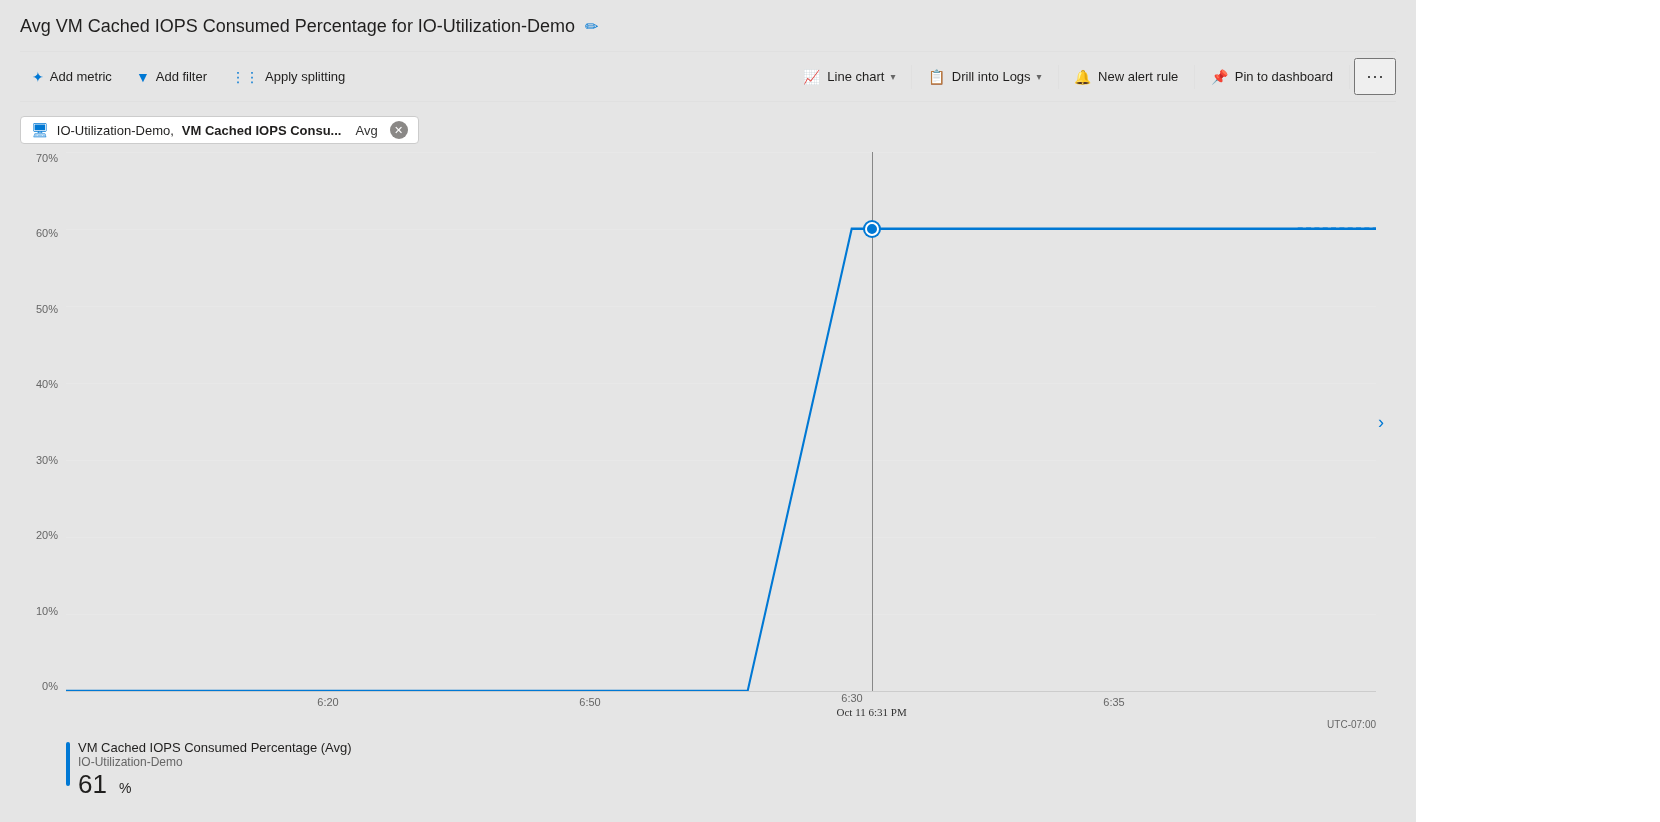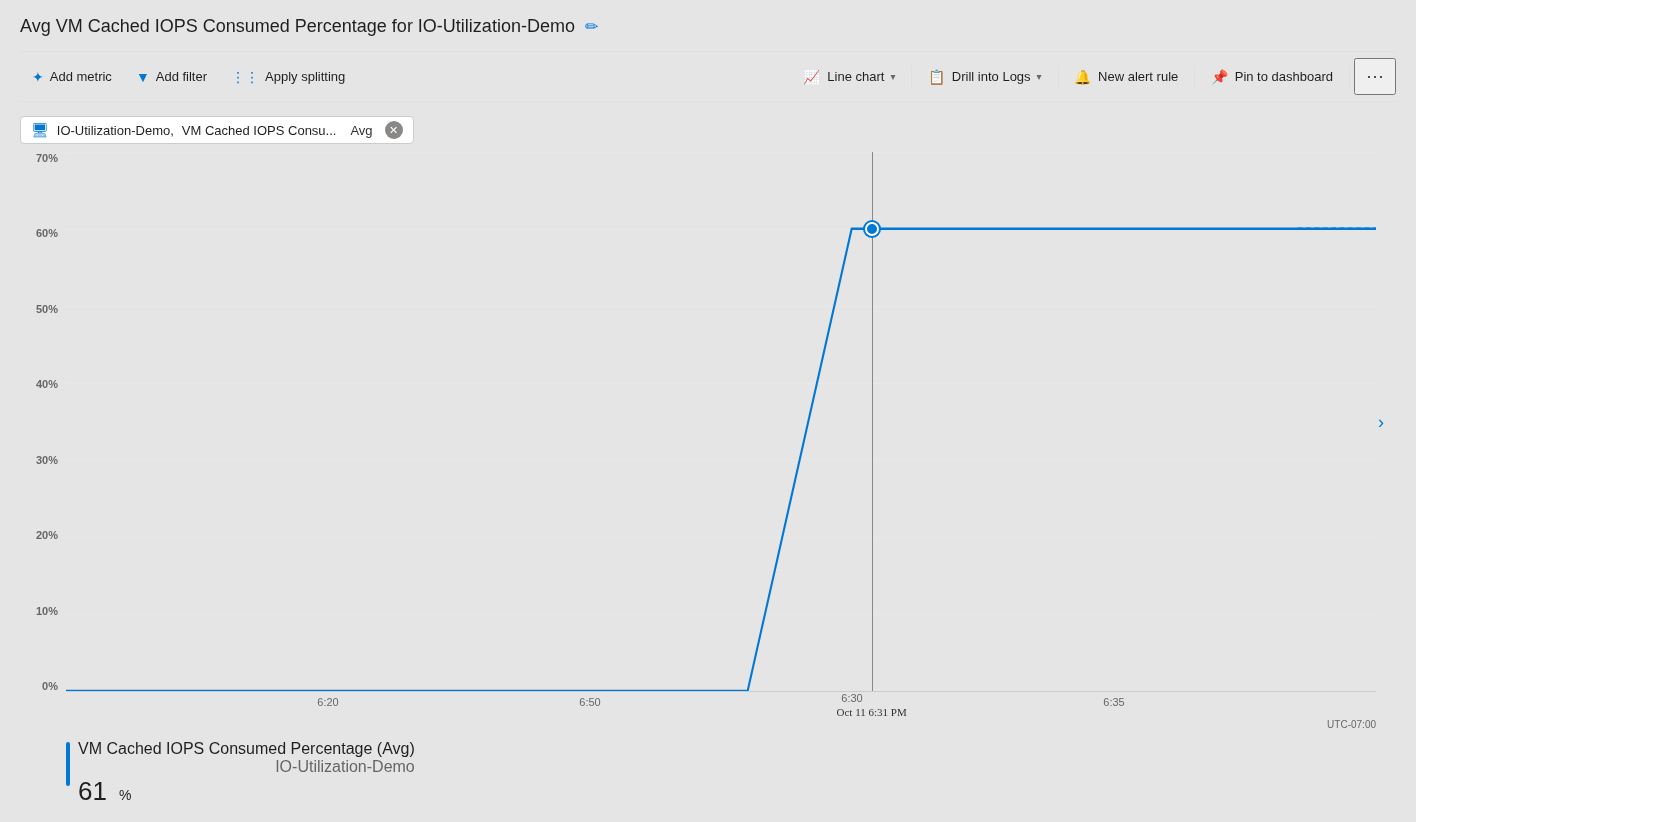--- a/index.html
+++ b/index.html
@@ -20,30 +20,30 @@
     .toolbar-btn .btn-icon { font-size: 14px; color: #0078d4; }
     .toolbar-divider { width: 1px; height: 24px; background: #e0e0e0; margin: 0 4px; }
     .dropdown-arrow { font-size: 10px; color: #666; }
     .more-btn { font-size: 18px; color: #333; padding: 6px 10px; cursor: pointer; }
 
     
     .metric-row { display: flex; align-items: center; gap: 8px; margin-bottom: 8px; }
     .metric-pill { display: flex; align-items: center; gap: 8px; border: 1px solid #ccc; border-radius: 4px; padding: 4px 10px; background: #fff; }
     .metric-pill-icon { color: #0078d4; font-size: 14px; }
     .metric-pill-text { font-size: 13px; color: #201f1e; }
-    .metric-pill-bold { font-weight: 400; }
+    .metric-pill-bold { font-weight: 700; }
     .metric-pill-agg { margin-left: 6px; color: #333; }
     .metric-pill-close { width: 18px; height: 18px; border-radius: 50%; background: #8a8886; color: #fff; display: flex; align-items: center; justify-content: center; cursor: pointer; font-size: 11px; margin-left: 4px; }
 
     
     .chart-container { position: relative; margin: 0 0 0 0; }
     .chart-area { position: relative; width: 100%; height: 580px; }
 
     
-    .y-axis { position: absolute; left: 0; top: 0; bottom: 40px; width: 46px; display: flex; flex-direction: column; justify-content: space-between; align-items: flex-end; padding-right: 8px; font-weight: bold; }
+    .y-axis { position: absolute; left: 0; top: 0; bottom: 40px; width: 46px; display: flex; flex-direction: column; justify-content: space-between; align-items: flex-end; padding-right: 8px; }
     .y-label { font-size: 11px; color: #666; }
 
     
     .chart-plot { position: absolute; left: 46px; right: 20px; top: 0; bottom: 40px; border-bottom: 1px solid #ccc; }
     .grid-line { position: absolute; left: 0; right: 0; border-top: 1px solid #e8e8e8; }
 
     
     .x-axis { position: absolute; left: 46px; right: 20px; bottom: 0; height: 40px; display: flex; align-items: flex-start; padding-top: 4px; }
     .x-label { position: absolute; font-size: 11px; color: #666; transform: translateX(-50%); }
 
@@ -60,22 +60,22 @@
     .data-dot { position: absolute; width: 14px; height: 14px; border-radius: 50%; background: #0078d4; border: 2px solid #fff; box-shadow: 0 0 0 2px #0078d4; transform: translate(-50%, -50%); }
 
     
     .expand-arrow { position: absolute; right: -8px; top: 50%; transform: translateY(-50%); font-size: 18px; color: #0078d4; cursor: pointer; }
 
     
     .legend { display: flex; flex-direction: column; gap: 2px; margin-top: 8px; padding-left: 46px; }
     .legend-item { display: flex; align-items: flex-start; gap: 8px; }
     .legend-color-bar { width: 4px; height: 44px; background: #0078d4; border-radius: 2px; margin-top: 2px; }
     .legend-text { display: flex; flex-direction: column; }
-    .legend-name { font-size: 16px; color: #201f1e; }
-    .legend-resource { font-size: 16px; color: #666; text-align: right; }
+    .legend-name { font-size: 13px; color: #201f1e; }
+    .legend-resource { font-size: 12px; color: #666; }
     .legend-value { font-size: 26px; font-weight: 300; color: #201f1e; display: flex; align-items: baseline; gap: 12px; }
     .legend-unit { font-size: 14px; color: #201f1e; }
   </style>
 </head>
 <body>
 
 <div class="page-container">
 
   <div class="page-title-row">
     <span class="page-title">Avg VM Cached IOPS Consumed Percentage for IO-Utilization-Demo</span>

